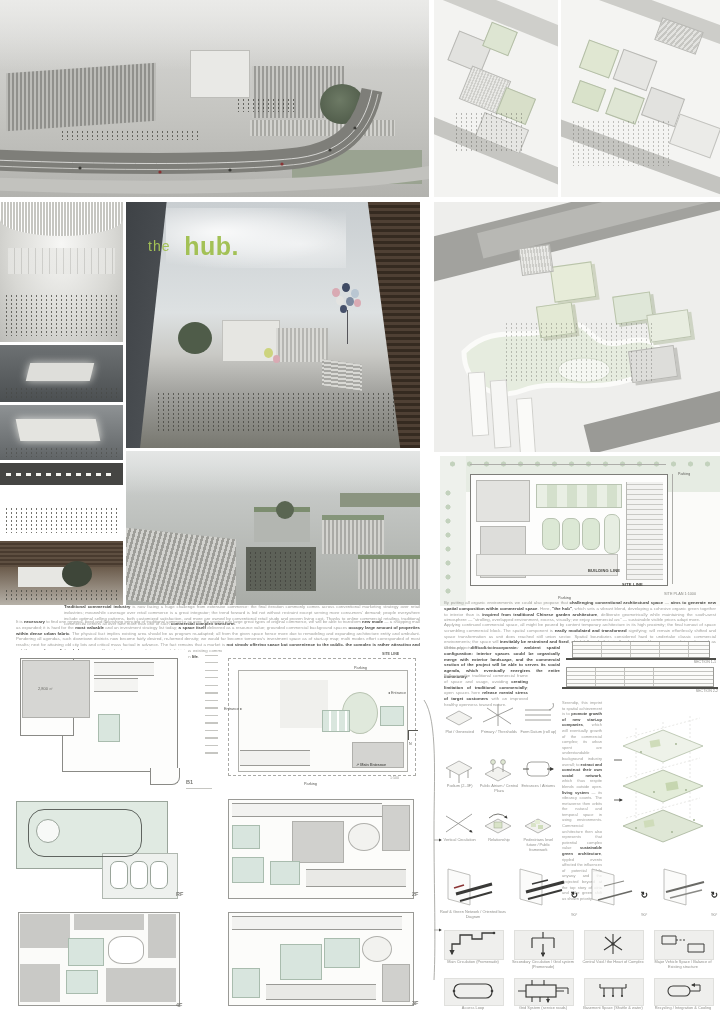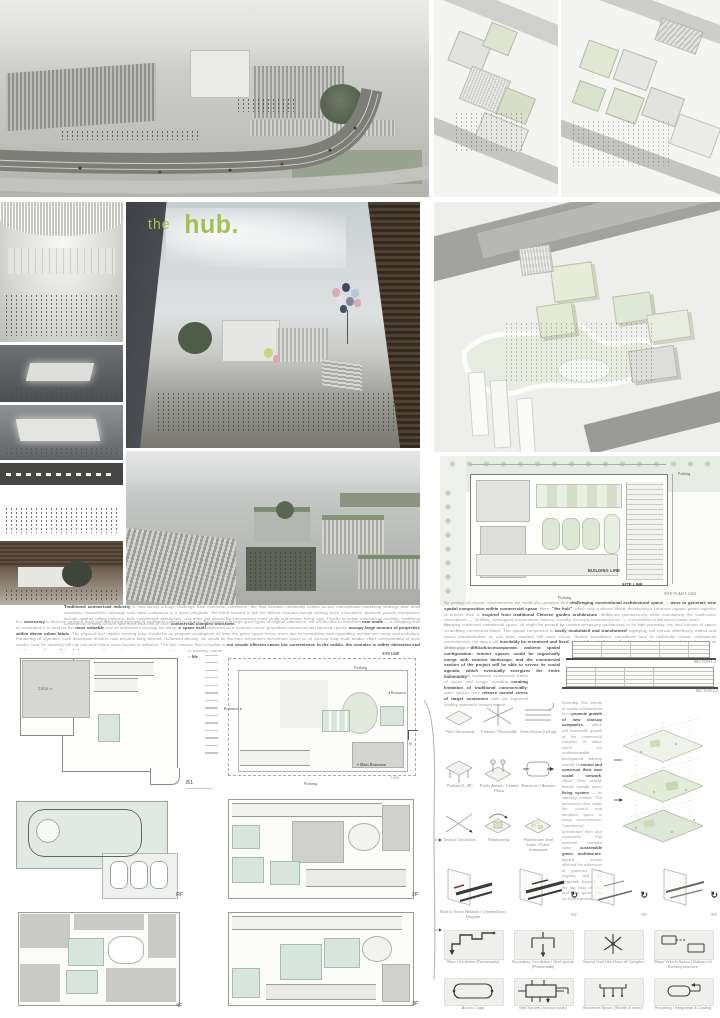--- a/index.html
+++ b/index.html
@@ -10,21 +10,21 @@
   
   .tx{color:#a0a09c;text-align:justify;}
   .f4{font-size:4.3px;line-height:1.35;}
   .b{color:#4a4a46;font-weight:700;}
   .cap{font-size:3.9px;line-height:1.25;color:#90908c;text-align:center;}
   .lbl{font-size:4.3px;color:#5a5a56;}
   .lblb{font-size:4.3px;color:#45453f;font-weight:700;letter-spacing:.2px;}
   .planlbl{font-size:5.5px;color:#7a7a76;font-weight:700;}
   .tiny{font-size:3.6px;color:#9a9a96;}
   
-  .hubtitle{position:absolute;left:22px;top:8px;color:#a3c156;white-space:nowrap;}
+  .hubtitle{position:absolute;left:22px;top:30px;color:#a3c156;white-space:nowrap;}
   .hubtitle .pre{font-size:14px;font-weight:400;letter-spacing:1px;vertical-align:4px;}
   .hubtitle .main{font-size:25px;font-weight:700;letter-spacing:.5px;}
   
   .blk{position:absolute;}
   .dots{position:absolute;background-image:radial-gradient(circle,#45453f .7px,transparent .9px);
         background-size:5px 4px;opacity:.75;}
   .grid{background-image:linear-gradient(rgba(0,0,0,.05) .5px,transparent .5px),
         linear-gradient(90deg,rgba(0,0,0,.05) .5px,transparent .5px);background-size:7px 7px;}
   .cells{background-image:linear-gradient(90deg,rgba(90,90,86,.45) .5px,transparent .5px);
          background-size:8px 100%;border-top:.6px solid #9a9a96;border-bottom:.6px solid #9a9a96;}

